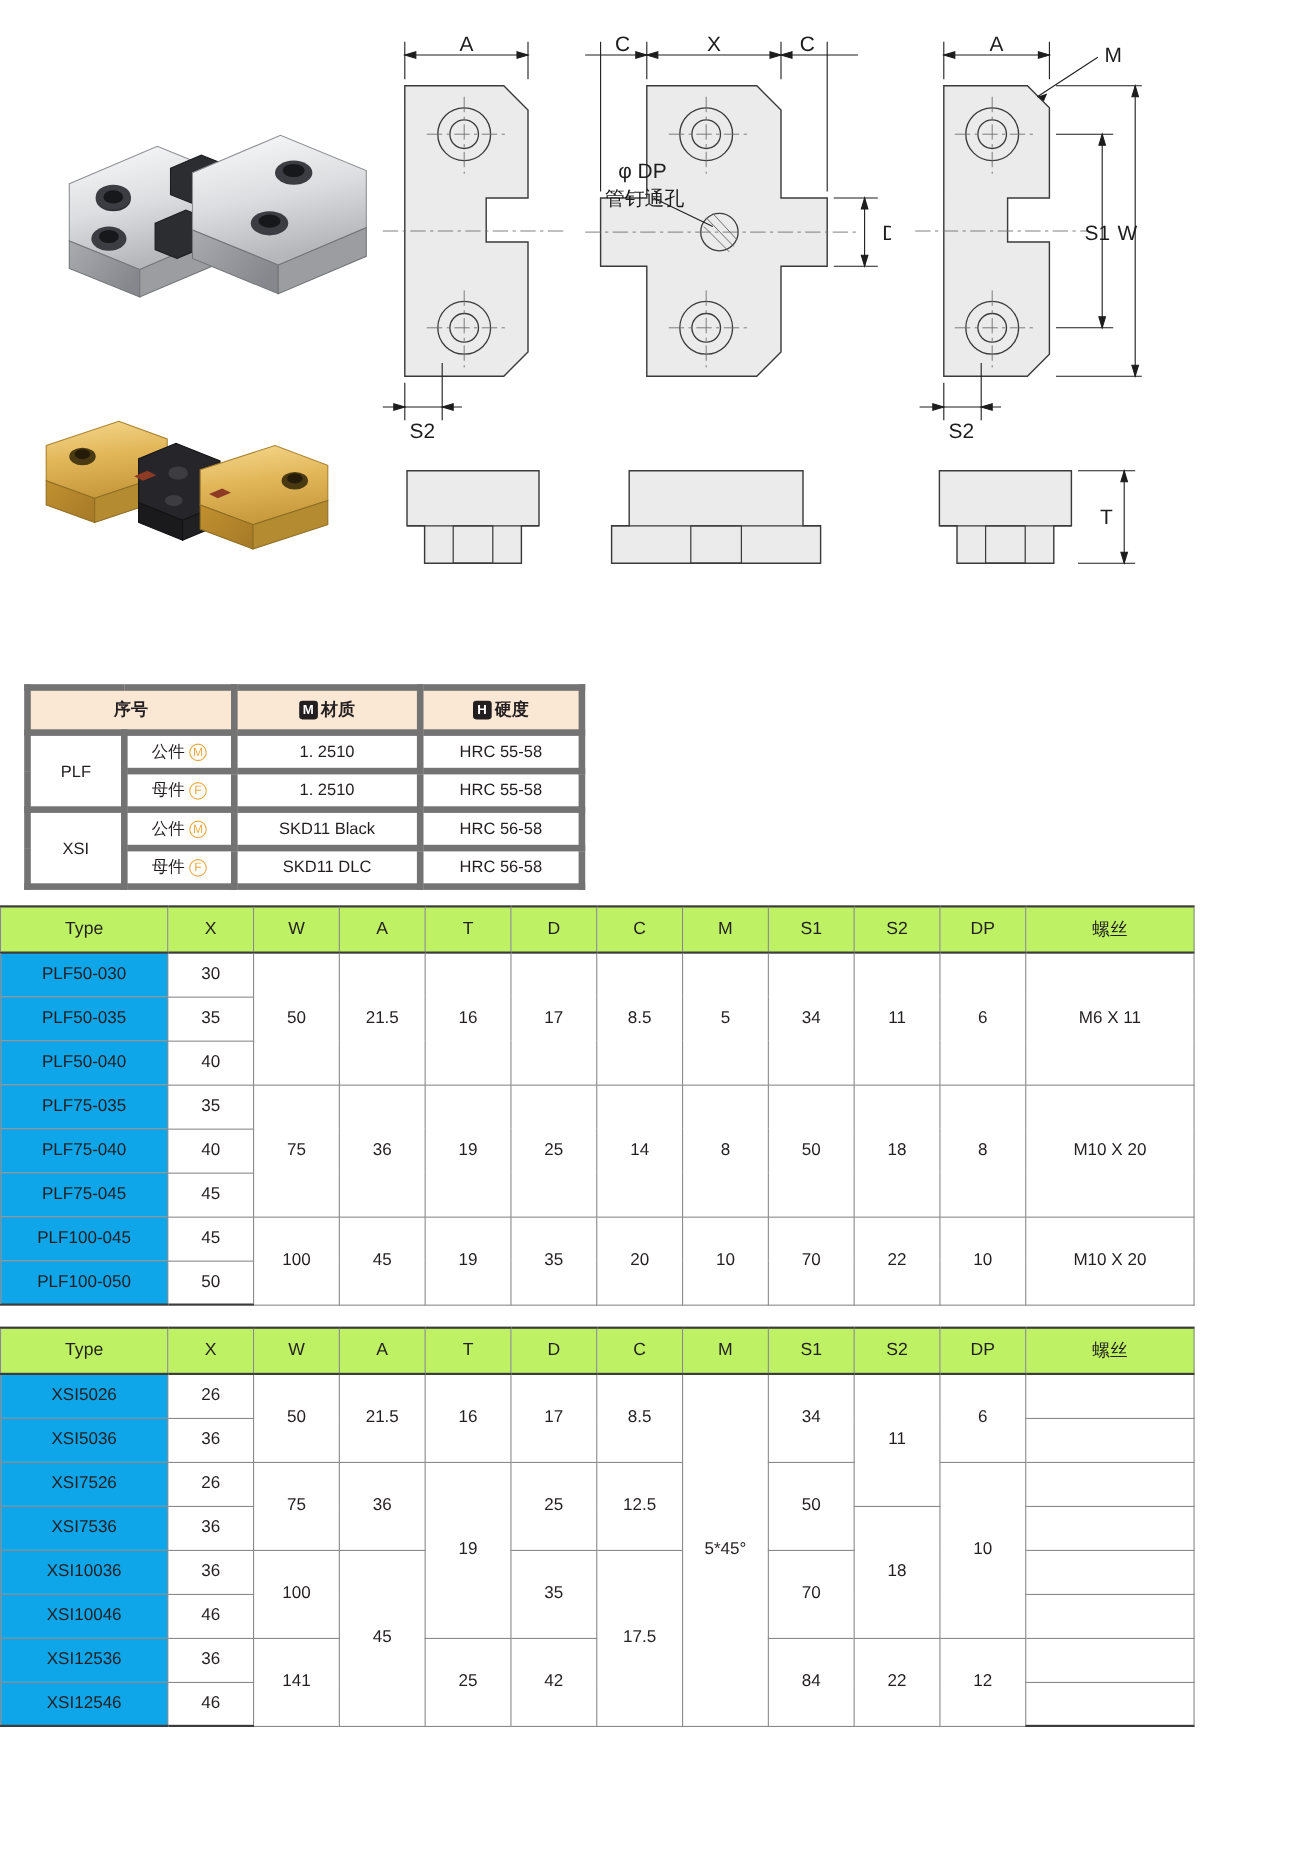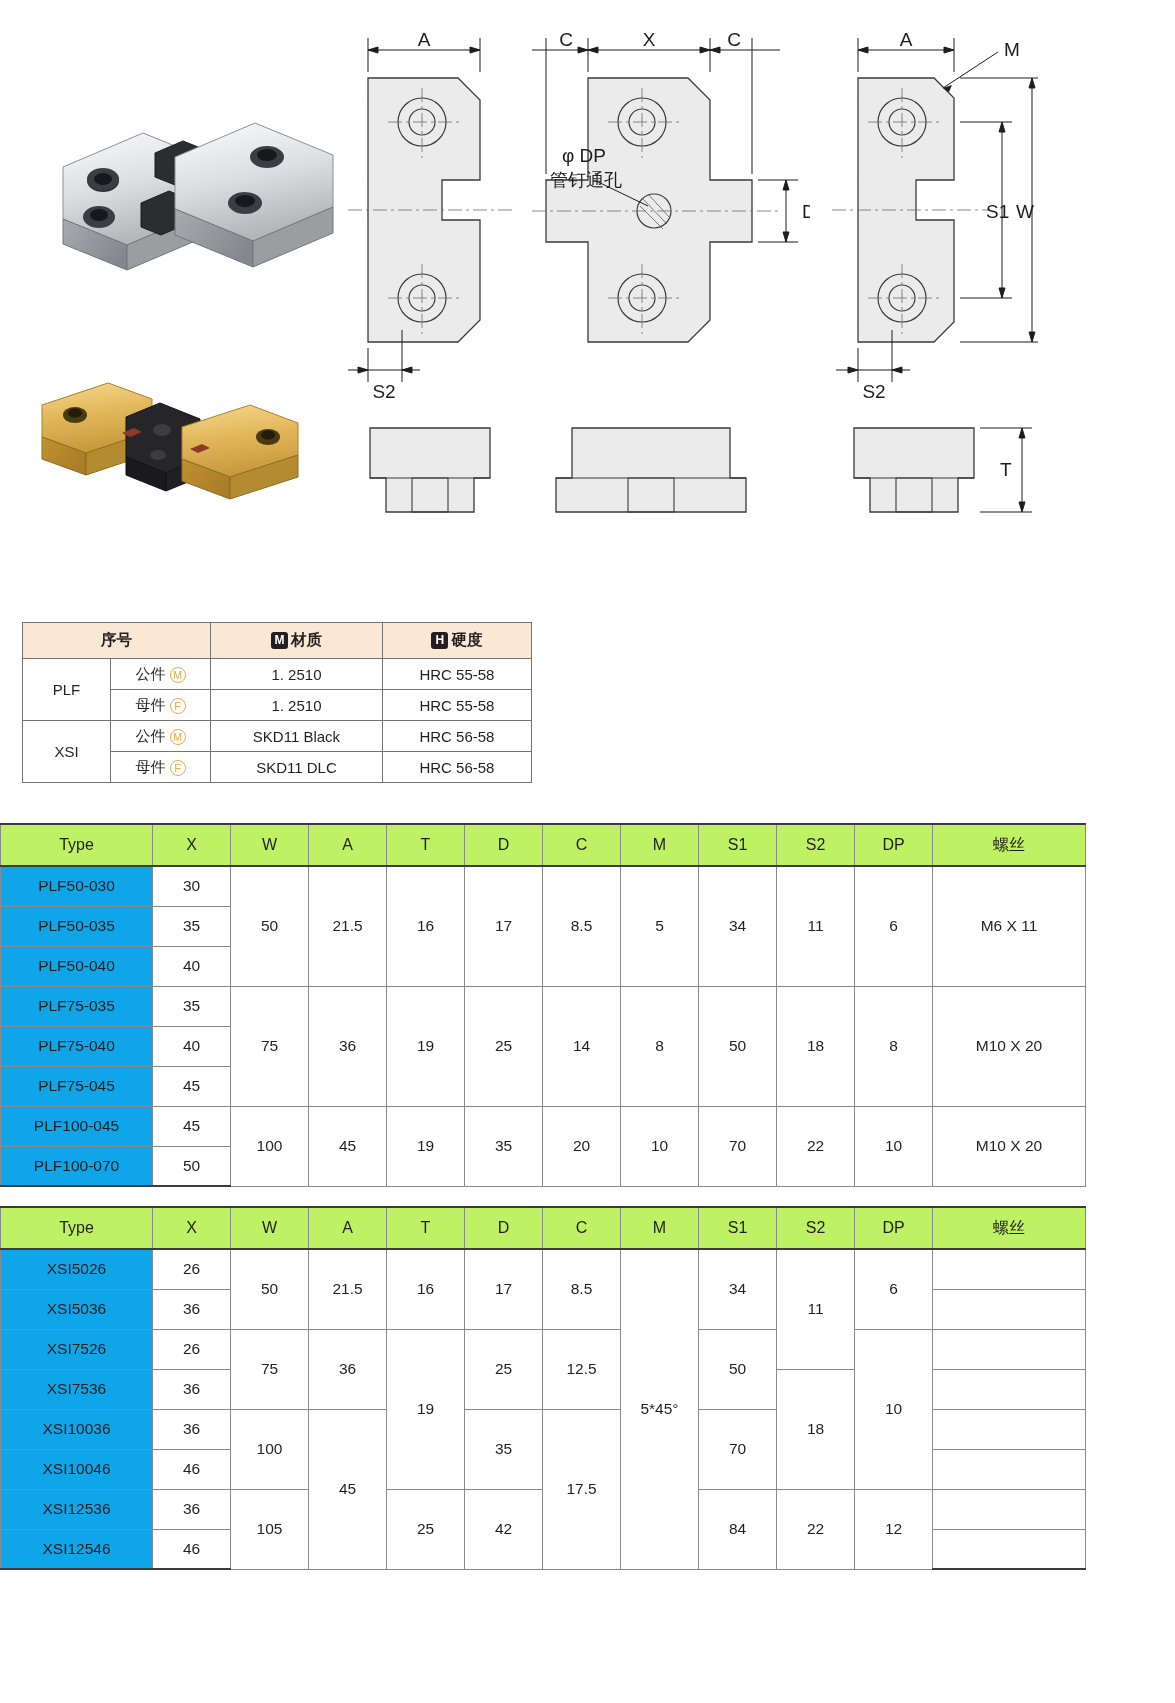--- a/index.html
+++ b/index.html
@@ -29,21 +29,21 @@
     left: 22px;
     top: 622px;
     width: 510px;
   }
   table.mat {
     border-collapse: collapse;
     width: 510px;
     font-size: 15px;
   }
   table.mat th, table.mat td {
-    border: 1px solid #737373;
+    border: 6px solid #737373;
     text-align: center;
     padding: 5px 2px;
     font-weight: normal;
     color: #231f20;
     margin-top: 17px;
   }
   table.mat thead th {
     background: #fae8d4;
     font-weight: bold;
     font-size: 15.5px;
@@ -497,21 +497,21 @@
         <td rowspan="2">19</td>
         <td rowspan="2">35</td>
         <td rowspan="2">20</td>
         <td rowspan="2">10</td>
         <td rowspan="2">70</td>
         <td rowspan="2">22</td>
         <td rowspan="2">10</td>
         <td rowspan="2">M10 X 20</td>
       </tr>
       <tr>
-        <td class="typecell">PLF100-070</td>
+        <td class="typecell">PLF100-050</td>
         <td>50</td>
       </tr>
     </tbody>
   </table>
 </div>
 
 <div class="spec-wrap" style="top:1206px;">
   <table class="spec">
     <colgroup>
       <col class="c-type">
@@ -599,21 +599,21 @@
 
       <tr>
         <td class="typecell">XSI10046</td>
         <td>46</td>
         <td class="blank"></td>
       </tr>
 
       <tr class="grp-start">
         <td class="typecell">XSI12536</td>
         <td>36</td>
-        <td rowspan="2">105</td>
+        <td rowspan="2">141</td>
         <td rowspan="2">25</td>
         <td rowspan="2">42</td>
         <td rowspan="2">84</td>
         <td rowspan="2">22</td>
         <td rowspan="2">12</td>
         <td class="blank"></td>
       </tr>
 
       <tr>
         <td class="typecell">XSI12546</td>

